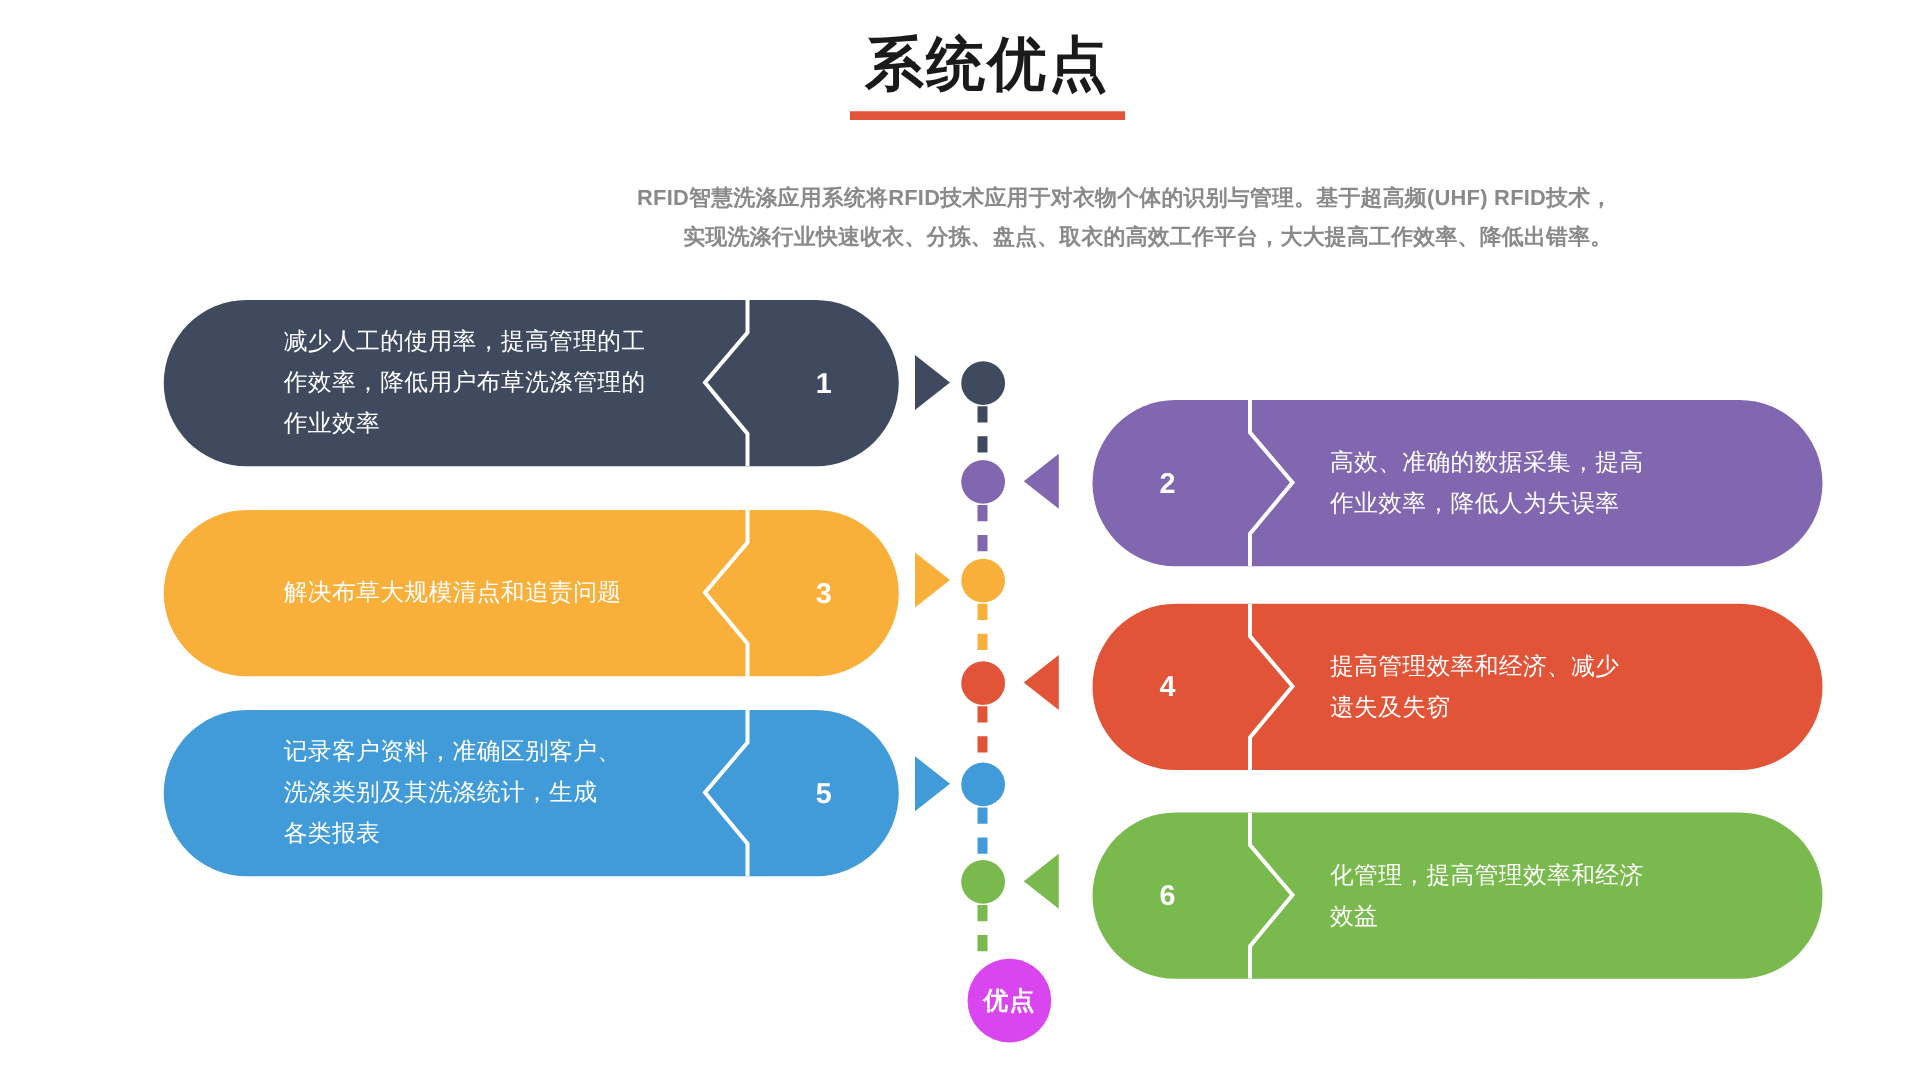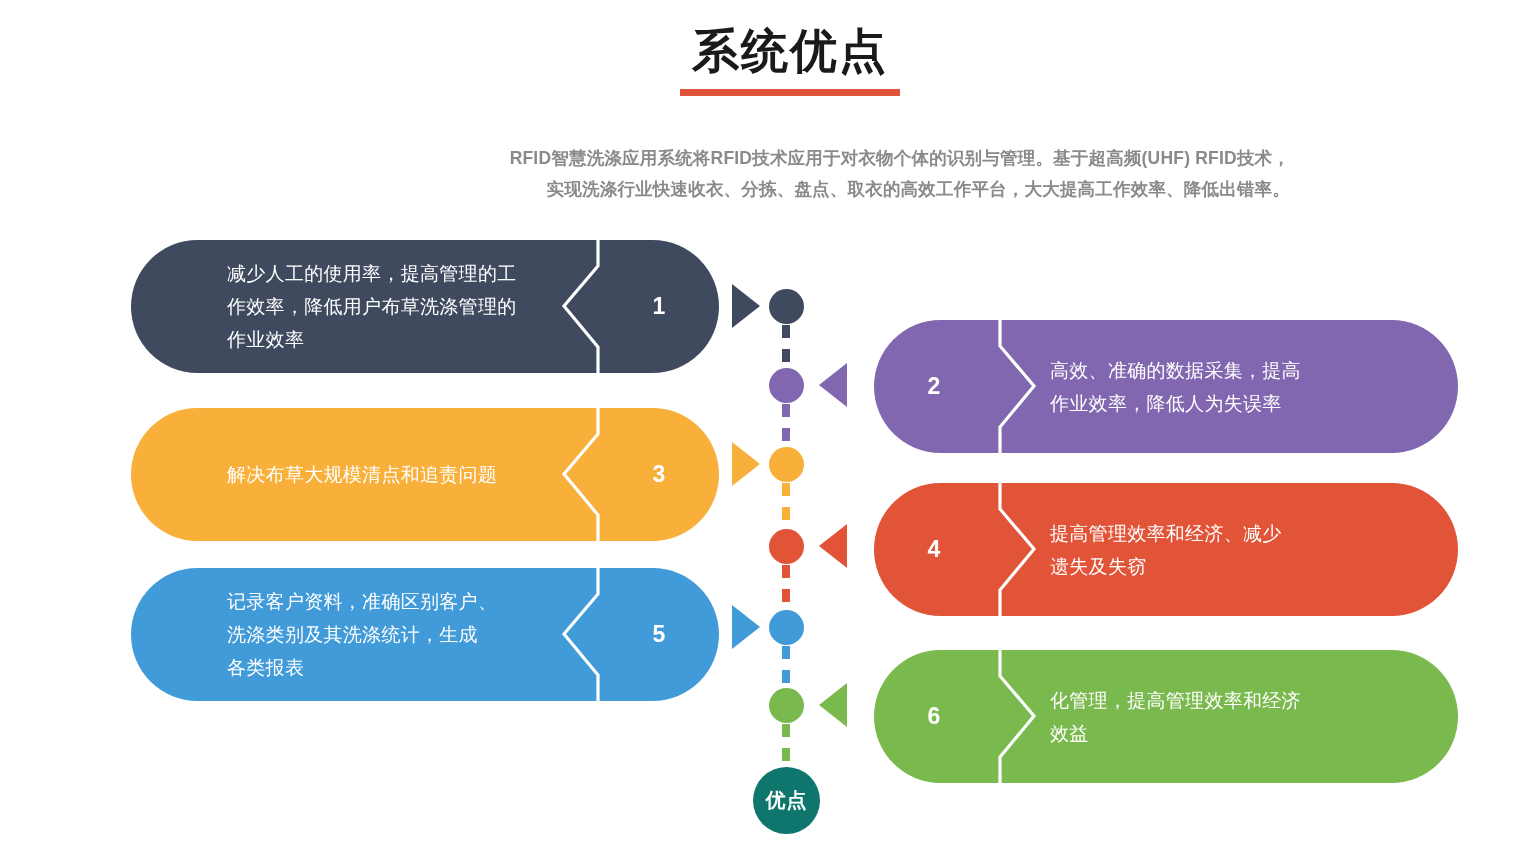--- a/index.html
+++ b/index.html
@@ -53,21 +53,21 @@
   .card.left  .card-num{right:0;width:120px;}
   .card.right .card-num{left:0;width:120px;}
 
   .card-text{
     position:absolute;top:0;height:133px;
     display:flex;flex-direction:column;justify-content:center;
     color:#ffffff;font-size:19px;line-height:33px;
     letter-spacing:0.3px;
   }
   .card.left  .card-text{left:96px;width:340px;align-items:flex-start;}
-  .card.right .card-text{right:78px;width:330px;align-items:flex-start;}
+  .card.right .card-text{right:64px;width:330px;align-items:flex-start;}
   .card-text.single{justify-content:center;}
 
   
   .chev{position:absolute;top:0;height:133px;width:60px;}
   .card.left  .chev{right:105px;}
   .card.right .chev{left:110px;}
 
   
   .arrow{
     position:absolute;width:0;height:0;
@@ -201,18 +201,18 @@
       <div class="dot" style="left: 743px; top: 610px; background: rgb(65, 155, 217);"></div>
       <div class="dash" style="left: 756px; top: 646px; height: 42px; color: rgb(65, 155, 217);">
         <i></i>
         <i></i>
       </div>
       <div class="dot" style="left: 743px; top: 688px; background: rgb(122, 185, 77);"></div>
       <div class="dash" style="left: 756px; top: 724px; height: 43px; color: rgb(122, 185, 77);">
         <i></i>
         <i></i>
       </div>
-      <div class="end-circle" style="left: 727px; top: 767px; background: #0f766e;">
+      <div class="end-circle" style="left: 748px; top: 767px; background: #d946ef;">
         <span>优点</span>
       </div>
     </div>
 
 </div>
 
 </body></html>

